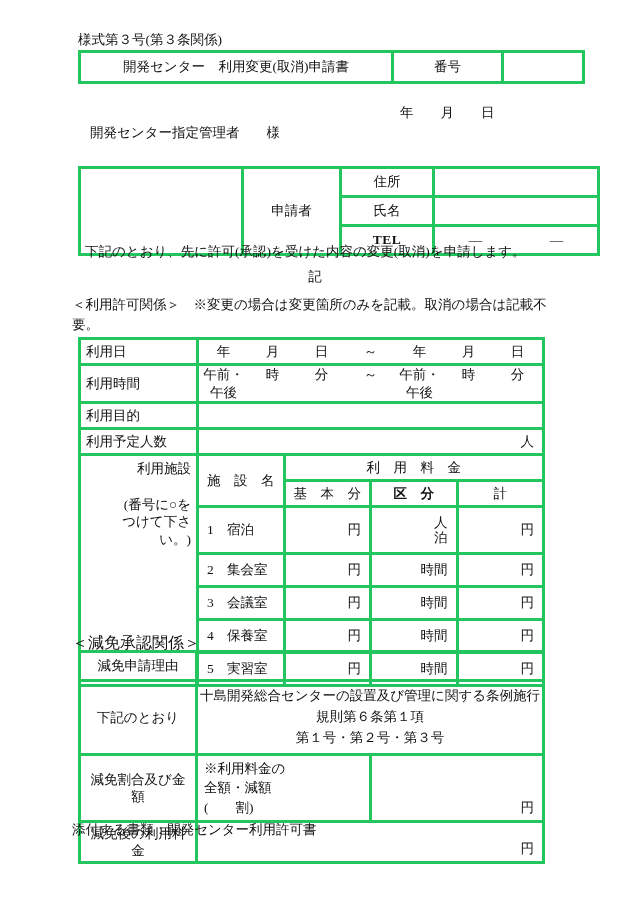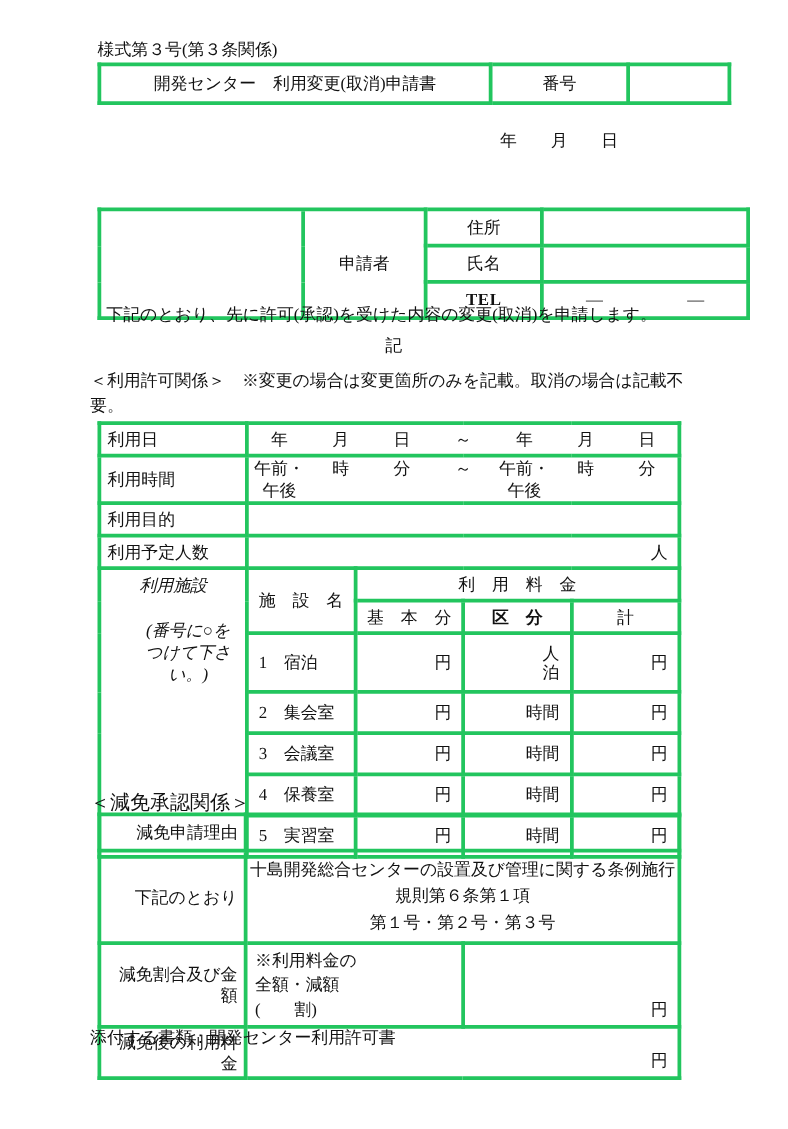--- a/index.html
+++ b/index.html
@@ -67,28 +67,28 @@
   .lbl { text-align: left; }
   .date-cells { padding: 0; }
   .spread { display: flex; width: 100%; }
   .spread > span { flex: 1; text-align: center; }
   .right-unit { text-align: right; padding-right: 8px; }
   .fee-head { text-align: center; }
   .fac-name { text-align: left; padding-left: 8px; }
   .fac-num { display:inline-block; width: 20px; }
   .stack { display: flex; flex-direction: column; align-items: flex-end; line-height: 1.15; }
   .vcell { vertical-align: middle; }
-  .facility-label { vertical-align: top; padding-top: 4px; text-align: center; font-style: italic; }
+  .facility-label { vertical-align: top; padding-top: 4px; text-align: right; }
   .facility-label .l1 { display:block; }
   .facility-label .l2 { display:block; margin-top: 18px; margin-left: 24px; }
 
   
   #reduce-table { left: 78px; top: 650px; width: 467px; }
   #reduce-table td { font-size: 13.5px; }
-  .r-lbl { text-align: right; vertical-align: middle; }
+  .r-lbl { text-align: center; vertical-align: middle; }
   .clause { text-align: center; line-height: 1.55; padding: 4px 0; }
   .clause div { display: block; }
   .rate-cell { text-align: left; line-height: 1.45; padding: 3px 6px; }
   .rate-row1 { display:block; }
   .rate-row2 { display:block; }
   .yen-right { text-align: right; vertical-align: bottom; padding-right: 8px; padding-bottom: 4px; }
 </style>
 </head>
 <body>
 
@@ -101,20 +101,21 @@
         <tr>
       <td class="t-title" style="width:300px;">開発センター　利用変更(取消)申請書</td>
       <td class="t-num" style="width:97px;">番号</td>
       <td style="width:68px;"></td>
     </tr>
   </tbody>
     </table>
 
   <div class="txt date-line">年　　月　　日</div>
 
+  <div class="txt addressee">開発センター指定管理者　　様</div>
 
   <table id="applicant-table">
     <tbody>
         <tr>
       <td class="blank" rowspan="3" style="width:150px;"></td>
       <td rowspan="3" style="width:85px;">申請者</td>
       <td style="width:80px;">住所</td>
       <td style="width:152px;"></td>
     </tr>
     <tr>

